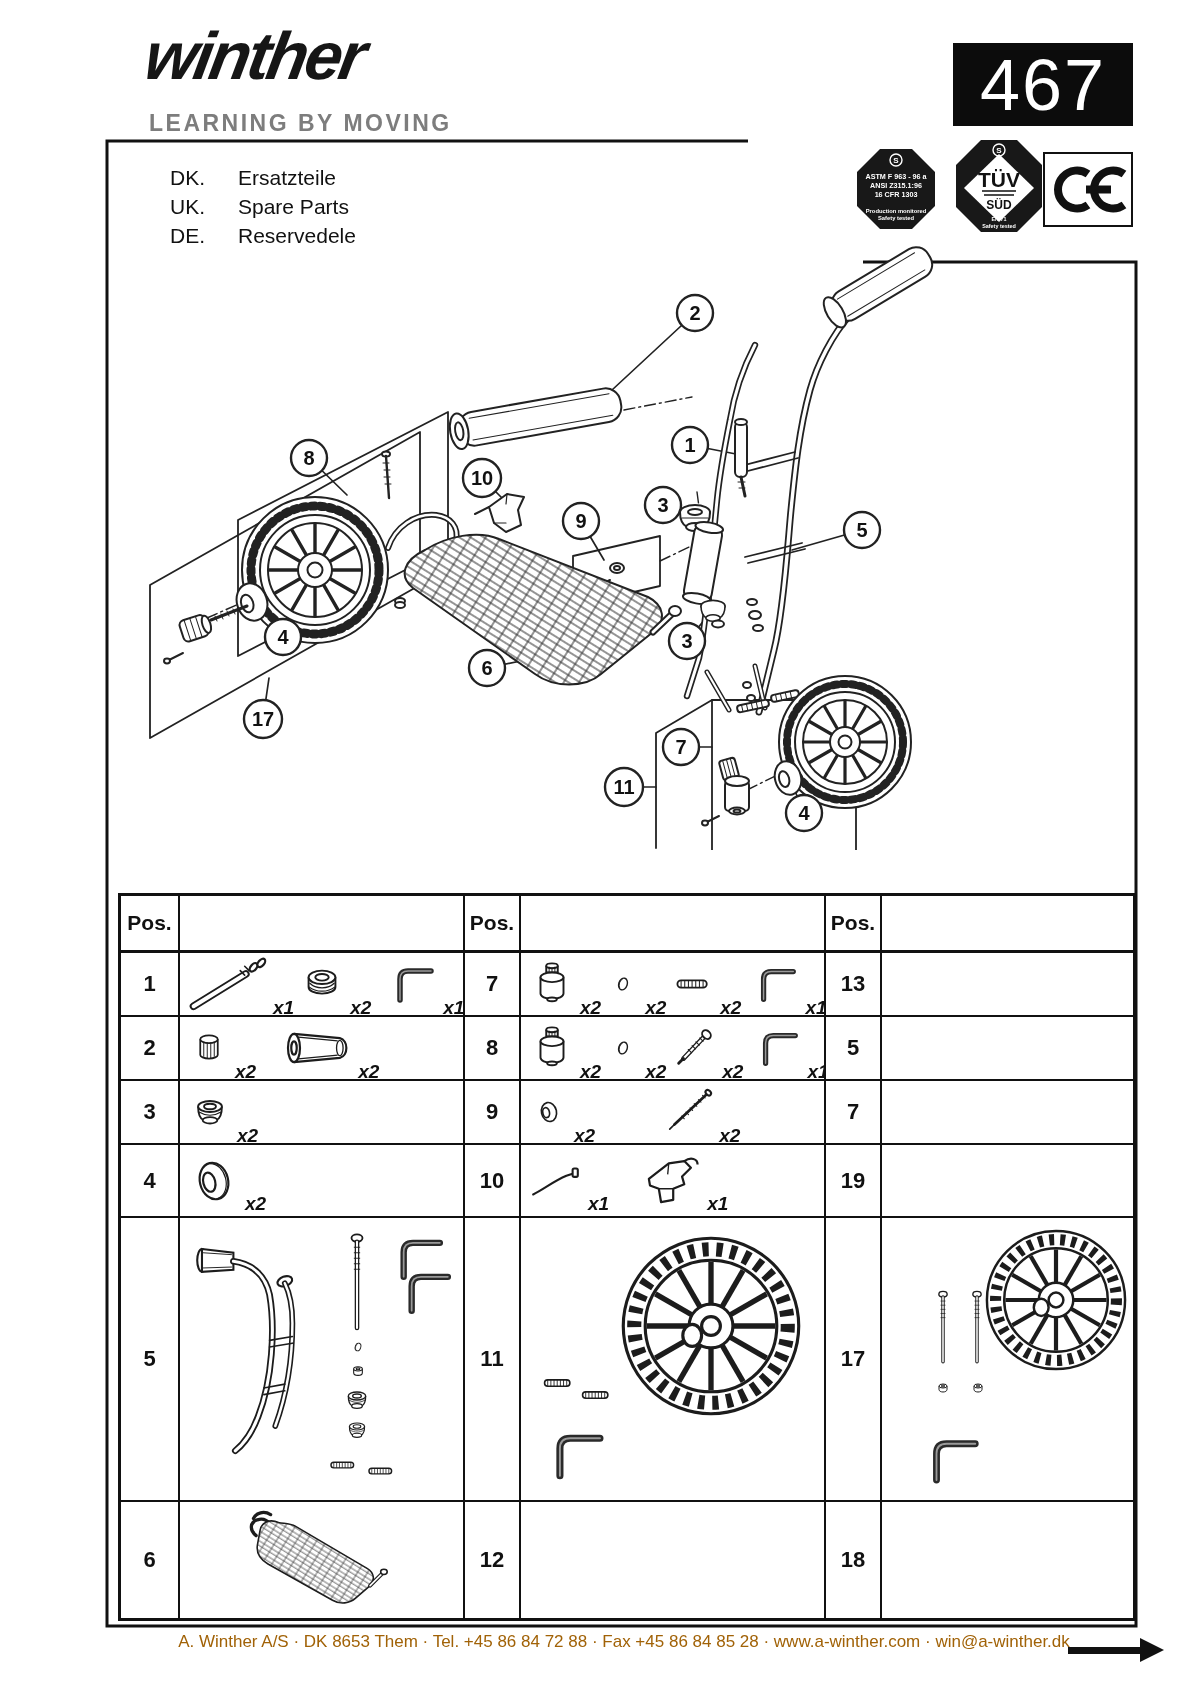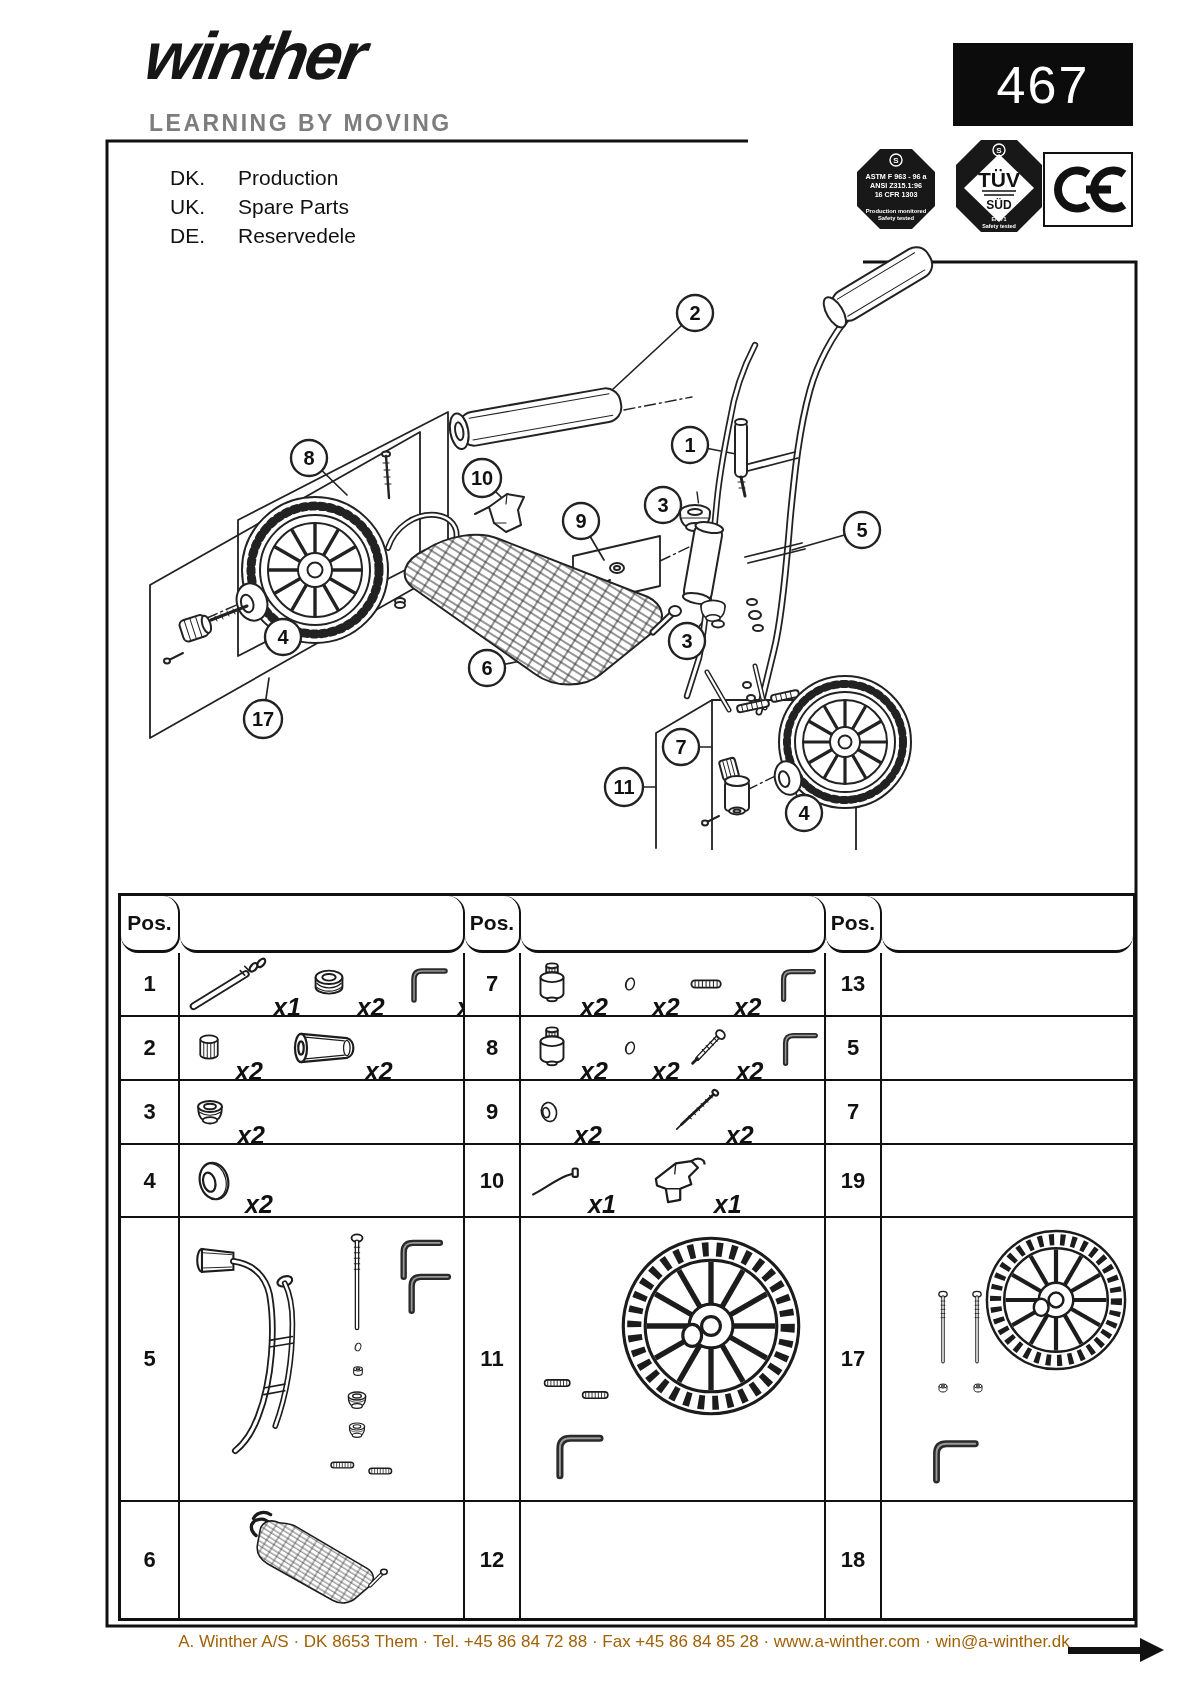--- a/index.html
+++ b/index.html
@@ -4,37 +4,37 @@
 <style>
   html,body{margin:0;padding:0;}
   body{width:1190px;height:1684px;position:relative;background:#fff;overflow:hidden;
        font-family:"Liberation Sans", sans-serif;color:#111;}
   .abs{position:absolute;}
   
   .logo{left:146px;top:22px;font-size:67px;font-weight:bold;font-style:italic;
         letter-spacing:-3px;transform:skewX(-10deg);color:#161616;line-height:1;}
   .tagline{left:149px;top:110px;font-size:23px;font-weight:bold;color:#7d7d7d;letter-spacing:2.5px;}
   .prodbox{left:953px;top:43px;width:180px;height:83px;background:#0c0c0c;color:#fff;
-           display:flex;align-items:center;justify-content:center;font-size:52px;letter-spacing:2px;}
+           display:flex;align-items:center;justify-content:center;font-size:72px;letter-spacing:2px;}
   
   .langs{left:138px;top:163px;font-size:21px;line-height:29px;}
   .langs .row{display:flex;margin-left:32px;}
   .langs .code{width:68px;}
   
   .ptable{left:118px;top:893px;display:grid;border:3px solid #111;background:#fff;
           grid-template-columns:59px 285px 56px 305px 56px 251px;
           grid-template-rows:57px 64px 64px 64px 73px 284px 116px;}
   .c{position:relative;border-right:2px solid #111;border-bottom:2px solid #111;background:#fff;box-sizing:border-box;}
   .c.lc{border-right:none;}
   .c.lr{border-bottom:none;}
-  .c.hc{border-bottom-width:3px;border-radius:17px;}
+  .c.hc{border-bottom-width:3px;}
   .posc{display:flex;align-items:center;justify-content:center;font-weight:bold;font-size:22px;}
   .hlbl{display:flex;align-items:center;justify-content:center;font-weight:bold;font-size:21px;}
   .items{display:flex;align-items:center;height:100%;padding:2px 8px;gap:5px;box-sizing:border-box;}
-  .qty{font-weight:bold;font-size:25px;font-style:italic;white-space:nowrap;margin-top:47px;}
+  .qty{font-weight:bold;font-size:19px;font-style:italic;white-space:nowrap;margin-top:47px;}
   .picon{flex:none;}
   
   .footer{left:118px;top:1632px;width:1012px;text-align:center;font-size:17px;color:#a16207;}
   .arrbar{left:1068px;top:1647px;width:74px;height:7px;background:#111;}
   .arrhead{left:1140px;top:1638px;width:0;height:0;border-left:24px solid #111;
            border-top:12px solid transparent;border-bottom:12px solid transparent;}
   .hiddenlbl{position:absolute;width:1px;height:1px;overflow:hidden;clip:rect(0 0 0 0);}
   svg text{font-family:"Liberation Sans", sans-serif;}
 </style>
 </head>
@@ -231,21 +231,21 @@
   <span>467</span>
 </div>
 
 <svg class="abs" style="left:0;top:0;width:1190px;height:1684px" viewBox="0 0 1190 1684">
   <path d="M748,141 L107,141 L107,1626 L1136,1626 L1136,262 L863,262" fill="none" stroke="#111" stroke-width="3"></path>
 </svg>
 
 <div class="abs langs">
   <div class="row">
     <span class="code">DK.</span>
-    <span>Production</span>
+    <span>Ersatzteile</span>
   </div>
   <div class="row">
     <span class="code">UK.</span>
     <span>Spare Parts</span>
   </div>
   <div class="row">
     <span class="code">DE.</span>
     <span>Reservedele</span>
   </div>
 </div>

